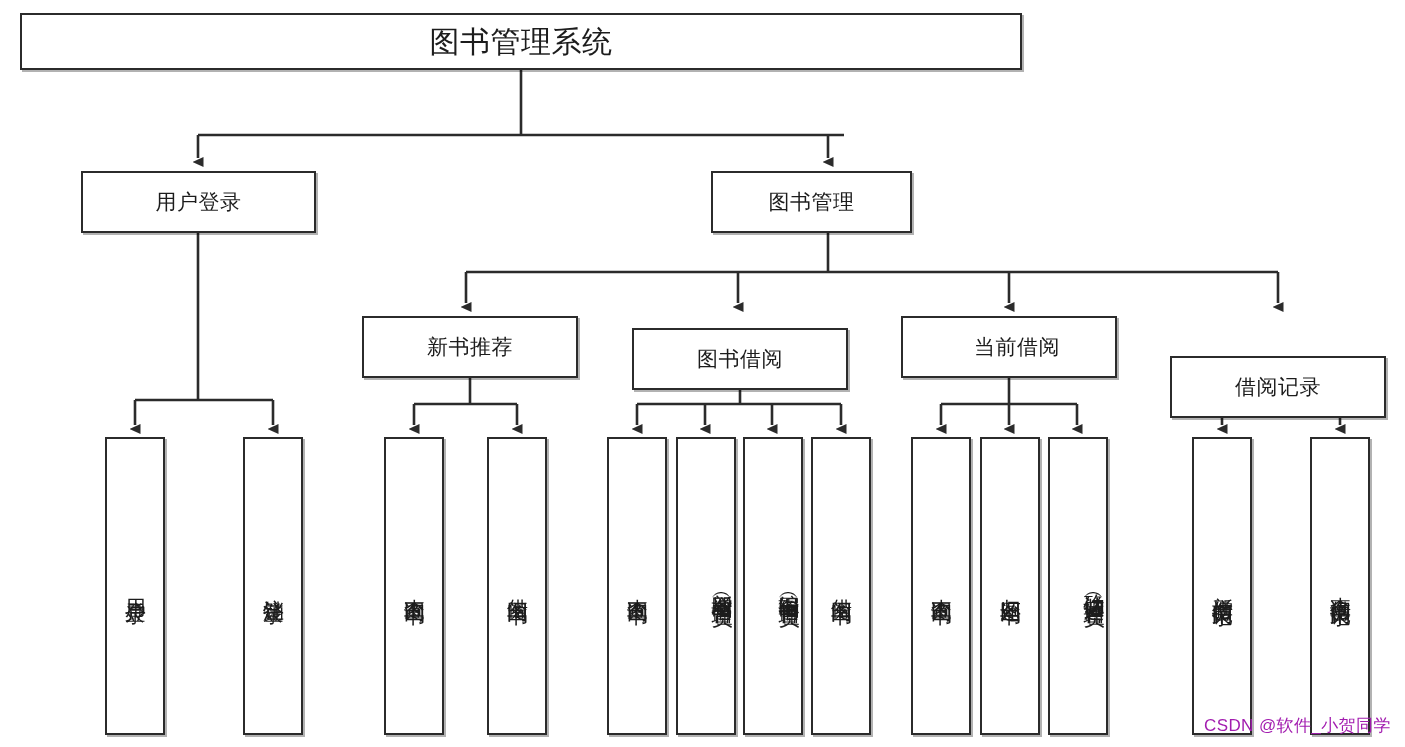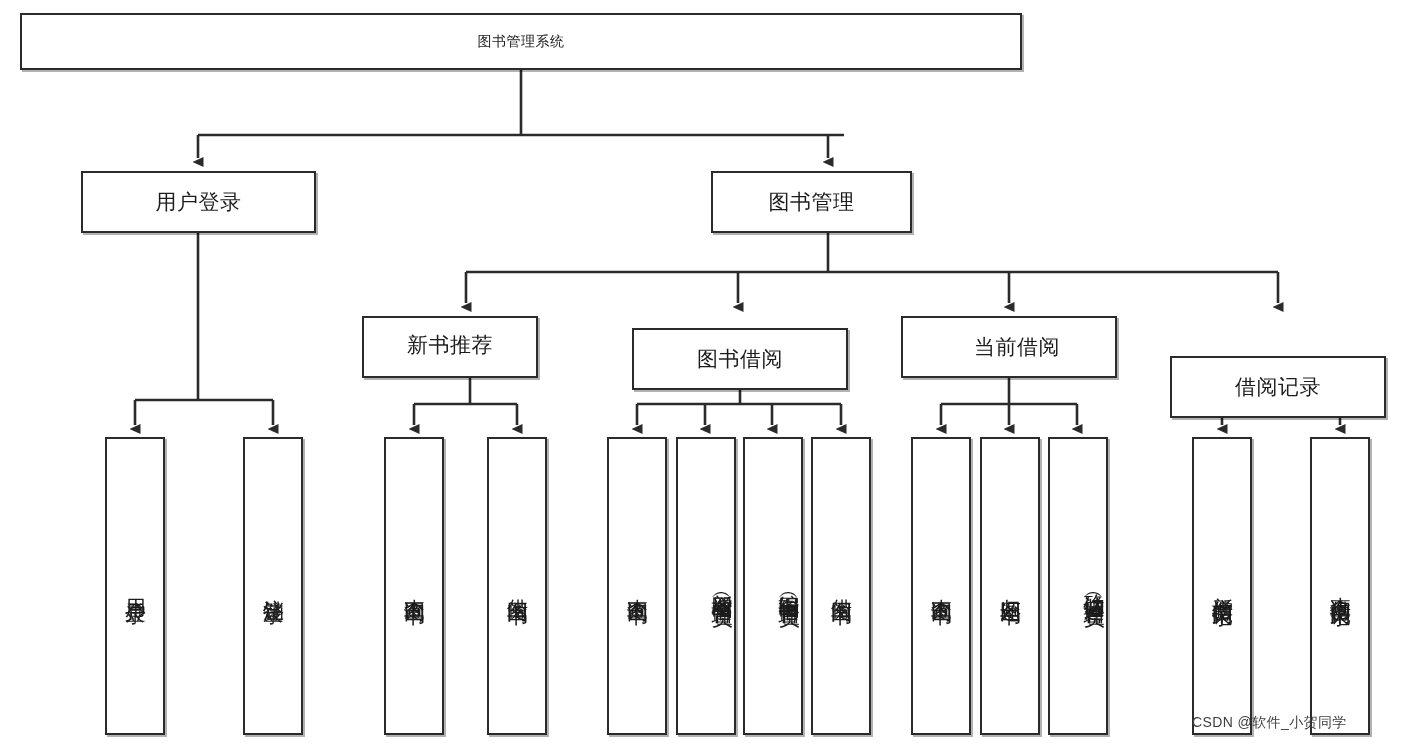--- a/index.html
+++ b/index.html
@@ -37,41 +37,42 @@
     justify-content: center;
     color: #1c1c1c;
     text-align: center;
     line-height: 1.18;
   }
   .node-h {
     font-size: 21px;
     letter-spacing: 0.5px;
   }
   .node-root {
-    font-size: 14px;
+    font-size: 30px;
   }
   .node-v {
     writing-mode: vertical-rl;
     text-orientation: upright;
     font-size: 21px;
     letter-spacing: 2px;
     padding: 6px 0;
     align-items: flex-start;
     justify-content: center;
   }
   .node-v.v-center {
     align-items: center;
   }
   .watermark {
     position: absolute;
-    color: #404040;
-    font-size: 14px;
+    color: #a21caf;
+    font-size: 17px;
     white-space: nowrap;
     letter-spacing: 0.4px;
     user-select: none;
+    margin-left: 12px;
   }
 </style>
 </head>
 <body>
 
 <div id="canvas">
 
   <svg id="edges" viewBox="0 0 1405 747" width="1405" height="747">
     <defs>
       <marker id="arrow" markerWidth="10" markerHeight="11" refX="1" refY="5.5" orient="auto" markerUnits="userSpaceOnUse">
@@ -121,21 +122,21 @@
       <path d="M1340,404 L1340,425" marker-end="url(#arrow)"></path>
     </g>
   </svg>
 
   <div class="node node-h node-root" style="left:20px; top:13px; width:1002px; height:57px;">图书管理系统</div>
 
   <div class="node node-h" style="left:81px; top:171px; width:235px; height:62px;">用户登录</div>
 
   <div class="node node-h" style="left:711px; top:171px; width:201px; height:62px;">图书管理</div>
 
-  <div class="node node-h" style="left:362px; top:316px; width:176px; height:62px;font-family:Liberation Mono, monospace;">新书推荐</div>
+  <div class="node node-h" style="left:362px; top:316px; width:216px; height:62px;">新书推荐</div>
 
   <div class="node node-h" style="left:632px; top:316px; width:216px; height:62px;margin-top:12px;">图书借阅</div>
 
   <div class="node node-h" style="left:901px; top:316px; width:216px; height:62px;padding-left:16px;">当前借阅</div>
 
   <div class="node node-h" style="left:1170px; top:316px; width:216px; height:62px;margin-top:40px;">借阅记录</div>
 
   <div class="node node-v v-center" style="left:105px; top:437px; width:60px; height:298px;">用户登录</div>
 
   <div class="node node-v v-center" style="left:243px; top:437px; width:60px; height:298px;">注销登录</div>

